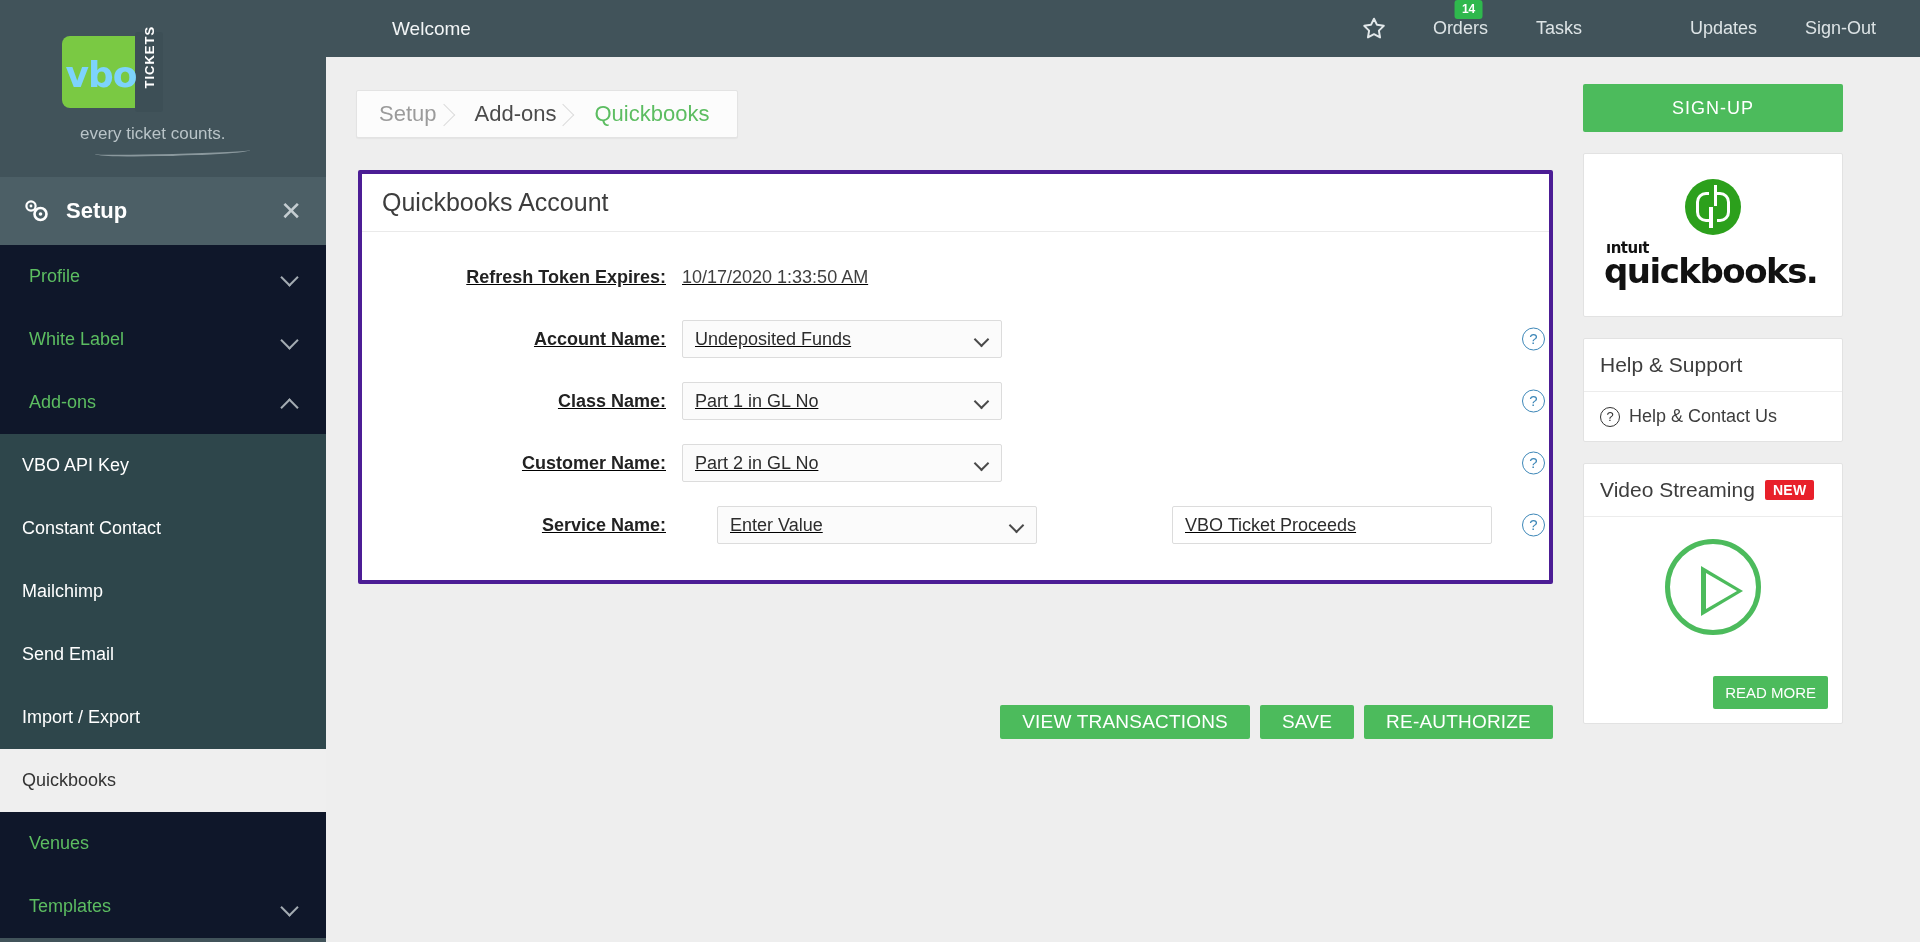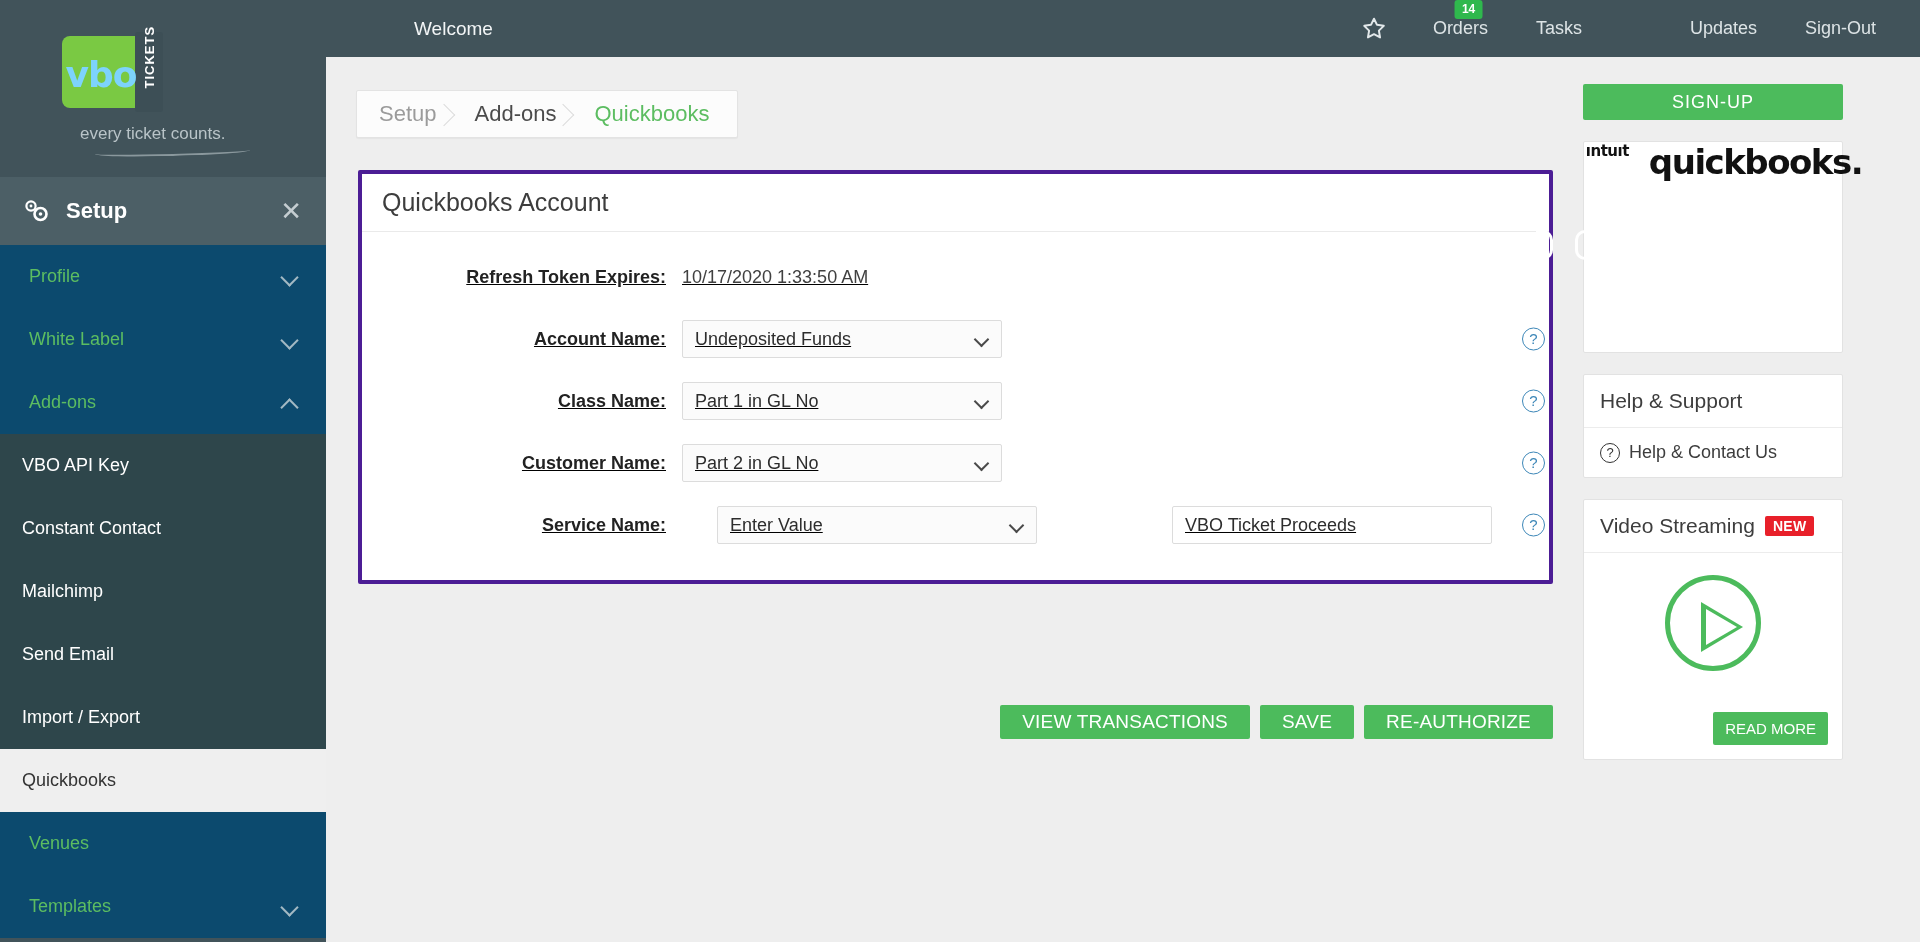--- a/index.html
+++ b/index.html
@@ -66,42 +66,42 @@
     color: #c4cdd1; font-size: 26px; line-height: 1; cursor: pointer;
     font-family: "DejaVu Sans", sans-serif; font-weight: 300;
   }
 
   .nav-list { }
   .nav-item {
     height: 63px; display: flex; align-items: center;
     padding: 0 28px 0 22px; position: relative; cursor: pointer;
     font-size: 18px;
   }
-  .nav-group { background: #0c4a6e; color: #5cbd61; padding-left: 29px; }
+  .nav-group { background: #0f172a; color: #5cbd61; padding-left: 29px; }
   .nav-sub   { background: #2e464b; color: #ffffff; }
   .nav-sub.active { background: #efefef; color: #333333; }
   .nav-label { flex: 1; }
   .chev {
     width: 16px; height: 16px; position: relative; opacity: .75;
   }
   .chev::before {
     content: ""; position: absolute; left: 1px; top: 2px;
     width: 11px; height: 11px;
     border-right: 2px solid #d6dee0; border-bottom: 2px solid #d6dee0;
     transform: rotate(45deg);
   }
   .chev.up::before { transform: rotate(-135deg); top: 6px; }
 
   
   .topbar {
     position: absolute; left: 326px; top: 0; right: 0; height: 57px;
     background: #41535a; color: #e6ebed;
     display: flex; align-items: center;
   }
-  .topbar .welcome { margin-left: 88px; font-size: 19px; color: #f2f5f6; }
+  .topbar .welcome { margin-left: 66px; font-size: 19px; color: #f2f5f6; }
   .topbar .spacer { flex: 1; }
   .nav-right { display: flex; align-items: center; height: 57px; }
   .nav-right .cell {
     position: relative; padding: 0 24px; font-size: 18px; color: #dde4e6;
     cursor: pointer; line-height: 57px; white-space: nowrap;
   }
   .star-icon { padding: 0 22px; display: flex; align-items: center; cursor: pointer; }
   .badge {
     position: absolute; top: 0px; left: 50%; transform: translateX(-20%);
     background: #2fb84d; color: #fff; font-size: 12px; font-weight: bold;
@@ -190,28 +190,28 @@
   }
   .btn-green {
     background: #4cbb5c; color: #ffffff; border: none; border-radius: 2px;
     font-size: 19px; padding: 0 22px; height: 34px; cursor: pointer;
     font-family: "Liberation Sans", sans-serif; letter-spacing: .2px;
   }
 
   
   .rail { position: absolute; left: 1257px; top: 27px; width: 260px; }
   .signup {
-    width: 260px; height: 36px; background: #4cbb5c; color: #fff;
+    width: 260px; height: 48px; background: #4cbb5c; color: #fff;
     border: none; font-size: 18px; letter-spacing: 1px; cursor: pointer;
     font-family: "Liberation Sans", sans-serif; border-radius: 2px;
   }
   .panel {
     margin-top: 21px; background: #fff; border: 1px solid #e2e2e2; border-radius: 2px;
   }
-  .qb-logo { height: 210px; display: flex; flex-direction: row;
+  .qb-logo { height: 162px; display: flex; flex-direction: column;
     align-items: center; justify-content: center; }
   .qb-circle {
     width: 56px; height: 56px; border-radius: 50%; background: #2ca01c;
     position: relative; margin-bottom: 4px;
   }
   .qb-q, .qb-b {
     position: absolute; top: 13px; width: 13px; height: 30px;
     border: 3.5px solid #ffffff;
   }
   .qb-q { left: 11px; border-radius: 10px 0 0 10px; border-right: none; }

